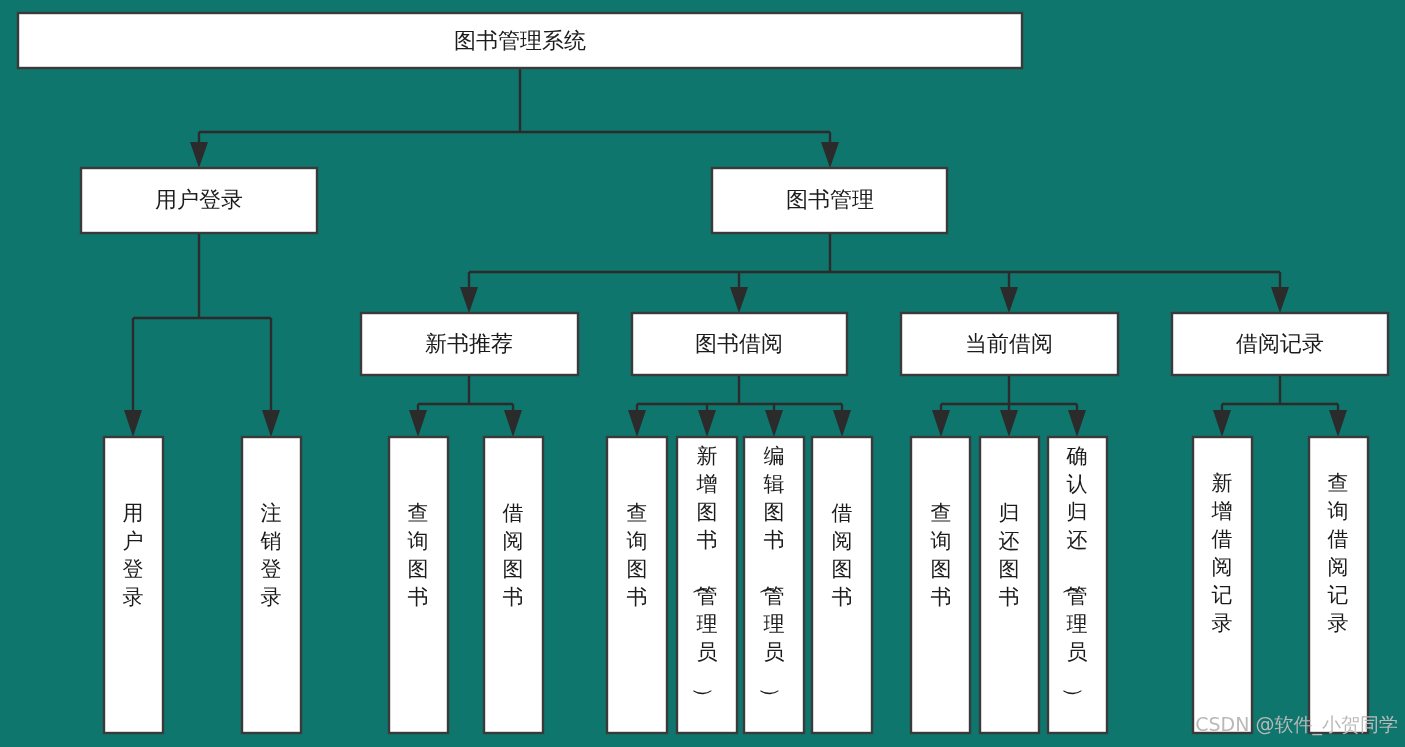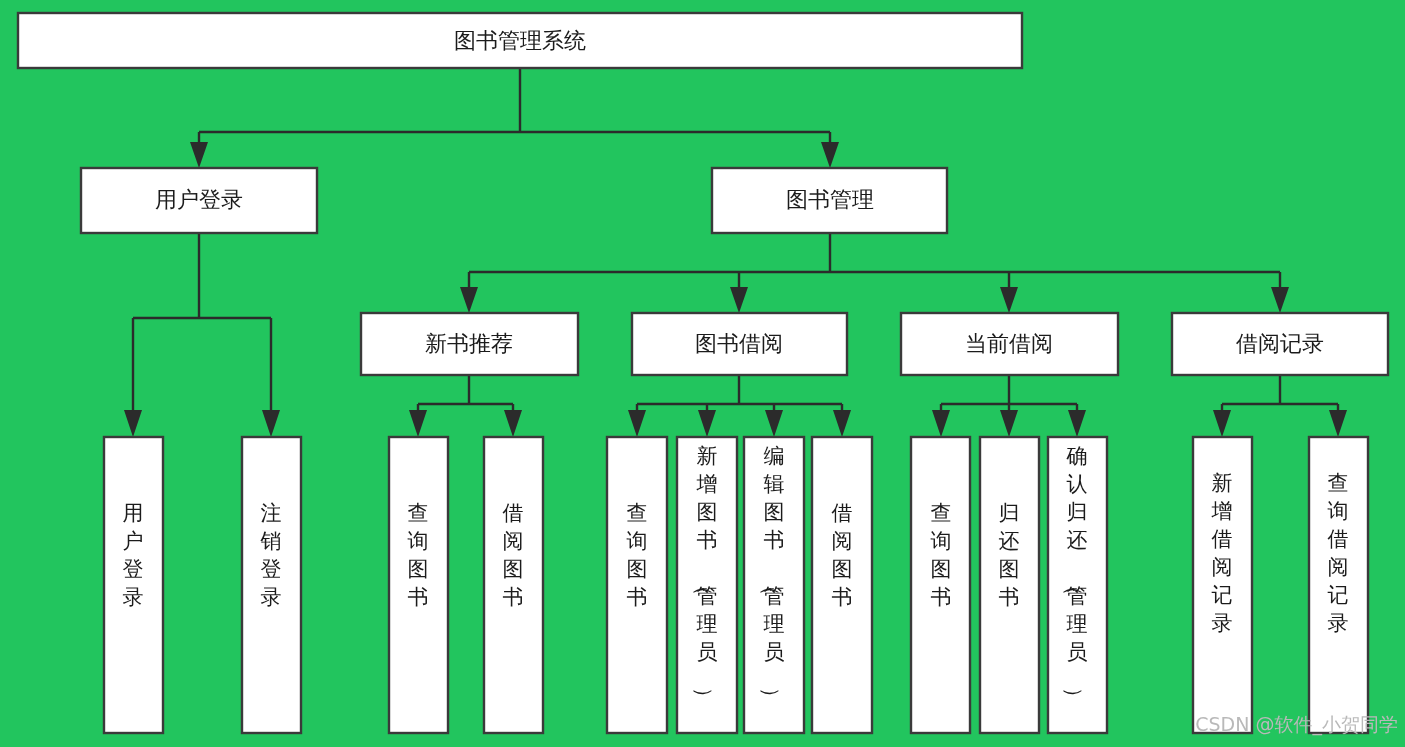--- a/index.html
+++ b/index.html
@@ -8,21 +8,21 @@
     padding: 0;
     background: #ffffff;
   }
   body {
     font-family: "DejaVu Sans", "Liberation Sans", sans-serif;
   }
   #diagram-root {
     position: relative;
     width: 1405px;
     height: 747px;
-    background: #22c55e;
+    background: #0f766e;
     overflow: hidden;
   }
   svg.diagram-canvas {
     position: absolute;
     top: 0;
     left: 0;
     width: 1405px;
     height: 747px;
     display: block;
   }

